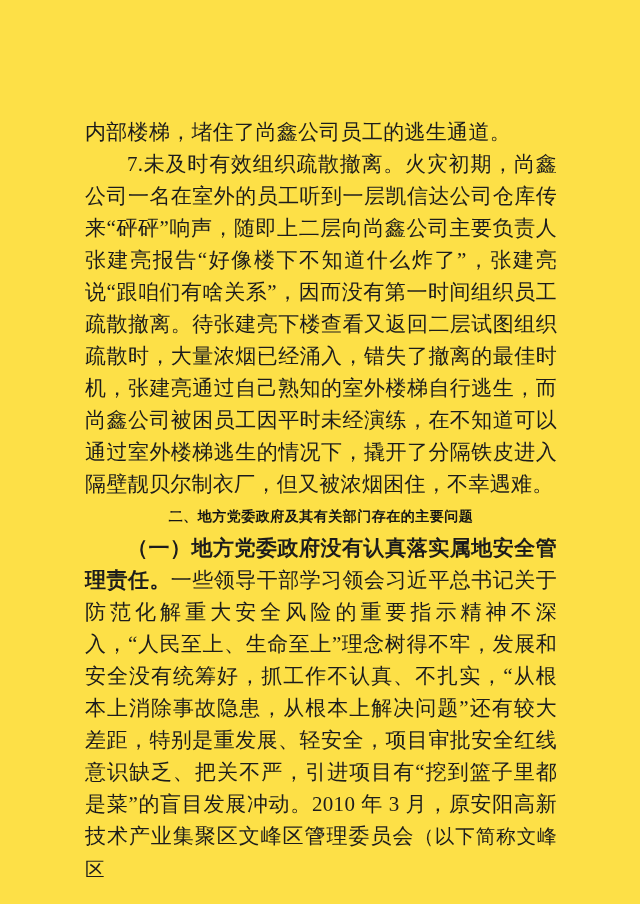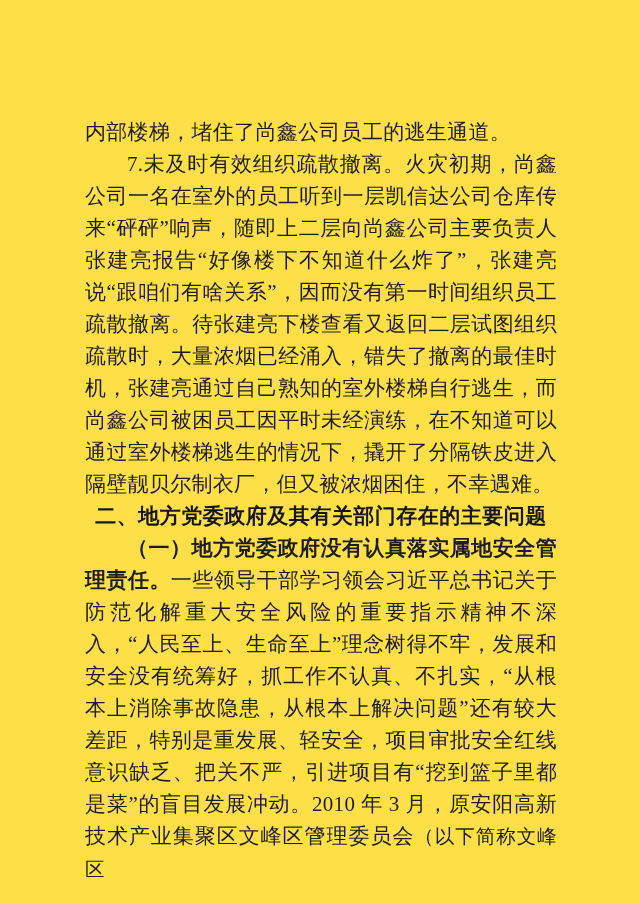--- a/index.html
+++ b/index.html
@@ -37,21 +37,21 @@
   .lead {
     font-weight: bold;
   }
   .paren {
     font-size: 0.93em;
   }
   .heading {
     margin: 0;
     font-family: "Liberation Sans", "DejaVu Sans", sans-serif;
     font-weight: bold;
-    font-size: 21px;
+    font-size: 14px;
     line-height: 32px;
     text-align: center;
     letter-spacing: 0.5px;
     color: #151515;
   }
   .page-number {
     position: absolute;
     top: 826px;
     left: 0;
     width: 100%;

